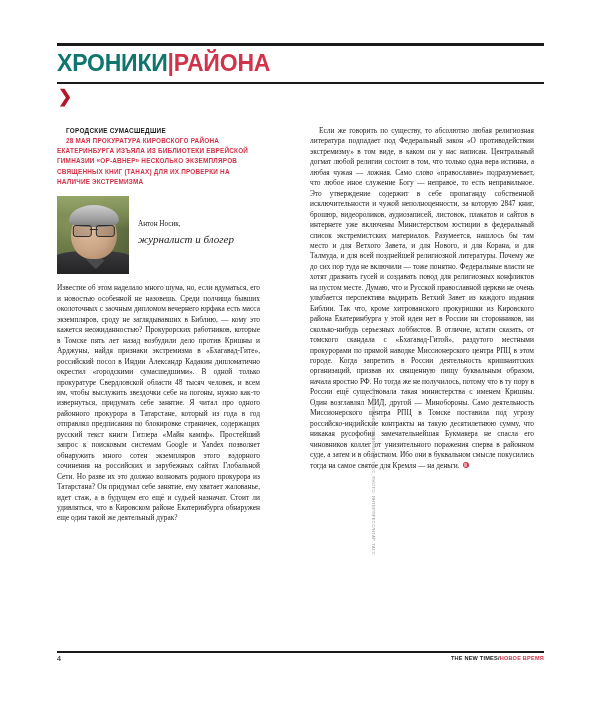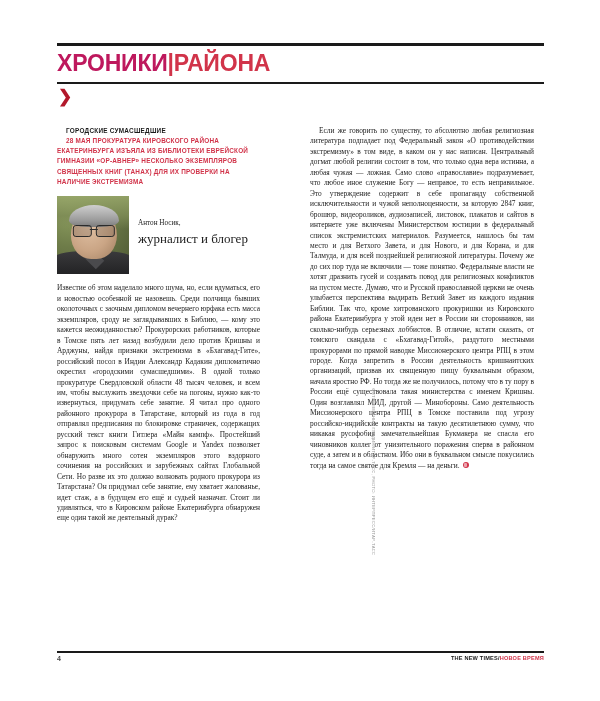--- a/index.html
+++ b/index.html
@@ -13,21 +13,21 @@
     position:absolute;left:57px;top:43px;width:487px;
   }
   .masthead-rule{
     height:3px;background:#1a1a1a;width:100%;
   }
   .masthead-title{
     font-family:"Liberation Sans",sans-serif;
     font-weight:bold;font-size:23px;letter-spacing:-0.2px;
     margin-top:6px;line-height:1;white-space:nowrap;
   }
-  .masthead-title .mt-black{color:#be185d;text-align:center;}
+  .masthead-title .mt-black{color:#0f766e;text-align:center;}
   .masthead-title .mt-bar{color:#d1344a;font-weight:bold;}
   .masthead-title .mt-red{color:#d1344a;}
   .masthead-rule2{
     height:2px;background:#1a1a1a;width:100%;margin-top:7px;
   }
   
   .chevron{
     position:absolute;left:58px;top:88px;
     color:#b2182b;font-family:"Liberation Sans",sans-serif;
     font-size:17px;font-weight:bold;line-height:1;
@@ -109,21 +109,21 @@
   .portrait .collar{
     position:absolute;left:50%;bottom:14%;width:20px;height:12px;
     transform:translateX(-50%) rotate(45deg);
     background:#4a4a4d;
   }
   .byline{
     padding-bottom:4px;font-family:"Liberation Serif",serif;
     line-height:1.55;color:#1c1c1c;
   }
   .byline .name{font-size:7.2px;}
-  .byline .role{font-size:13px;}
+  .byline .role{font-size:11px;font-style:italic;}
   
   .endmark{
     display:inline-block;width:6px;height:6px;border-radius:50%;
     background:#d1344a;vertical-align:-0.5px;margin-left:3px;
     position:relative;
   }
   .endmark::after{
     content:"";position:absolute;left:1.6px;top:1.2px;width:2.6px;height:3.4px;
     background:#ffffff;opacity:.55;border-radius:1px;
   }

